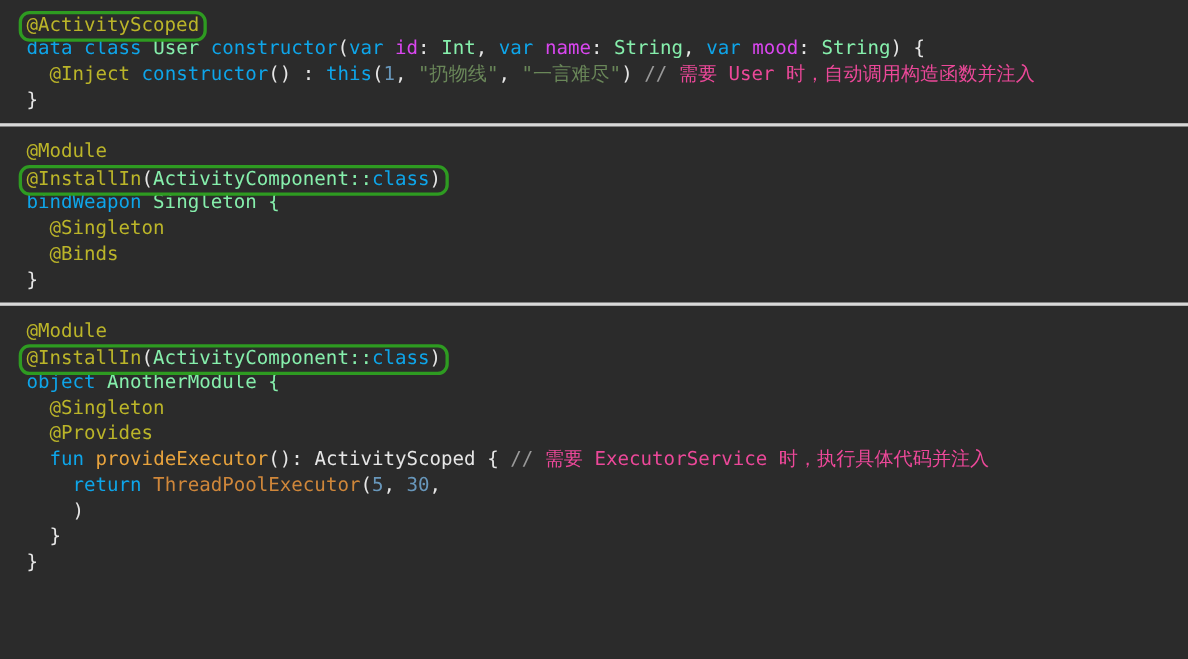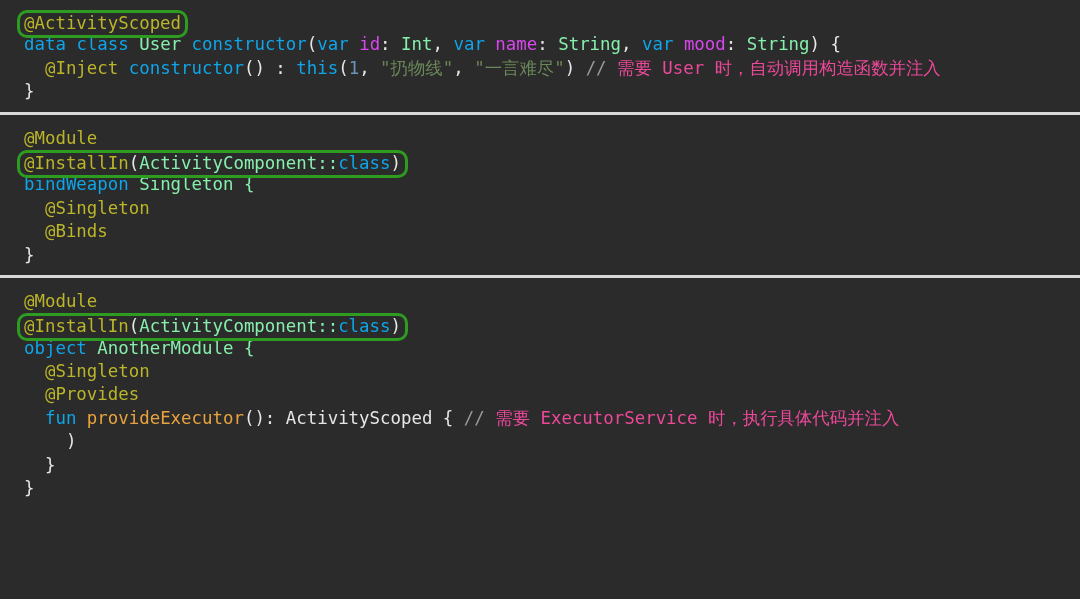--- a/index.html
+++ b/index.html
@@ -126,20 +126,21 @@
     <div class="line"><span class="hl"><span class="anno">@InstallIn</span><span class="plain">(</span><span class="type">ActivityComponent::</span><span class="kw">class</span><span class="plain">)</span></span></div>
 
     <div class="line"><span class="kw">object</span><span class="plain"> </span><span class="type">AnotherModule {</span></div>
 
     <div class="line"><span class="plain">  </span><span class="anno">@Singleton</span></div>
 
     <div class="line"><span class="plain">  </span><span class="anno">@Provides</span></div>
 
     <div class="line"><span class="plain">  </span><span class="kw">fun</span><span class="plain"> </span><span class="fnname">provideExecutor</span><span class="plain">(): ActivityScoped { </span><span class="cmt">// </span><span class="cmt-cjk">需要 ExecutorService 时，执行具体代码并注入</span></div>
 
+    <div class="line"><span class="plain">    </span><span class="kw">return</span><span class="plain"> </span><span class="ctor">ThreadPoolExecutor</span><span class="plain">(</span><span class="num">5</span><span class="plain">, </span><span class="num">30</span><span class="plain">,</span></div>
 
 
     <div class="line"><span class="plain">  </span><span class="plain">  )</span></div>
 
     <div class="line"><span class="plain">  }</span></div>
 
     <div class="line"><span class="plain">}</span></div>
   </div>
 
 </div>

